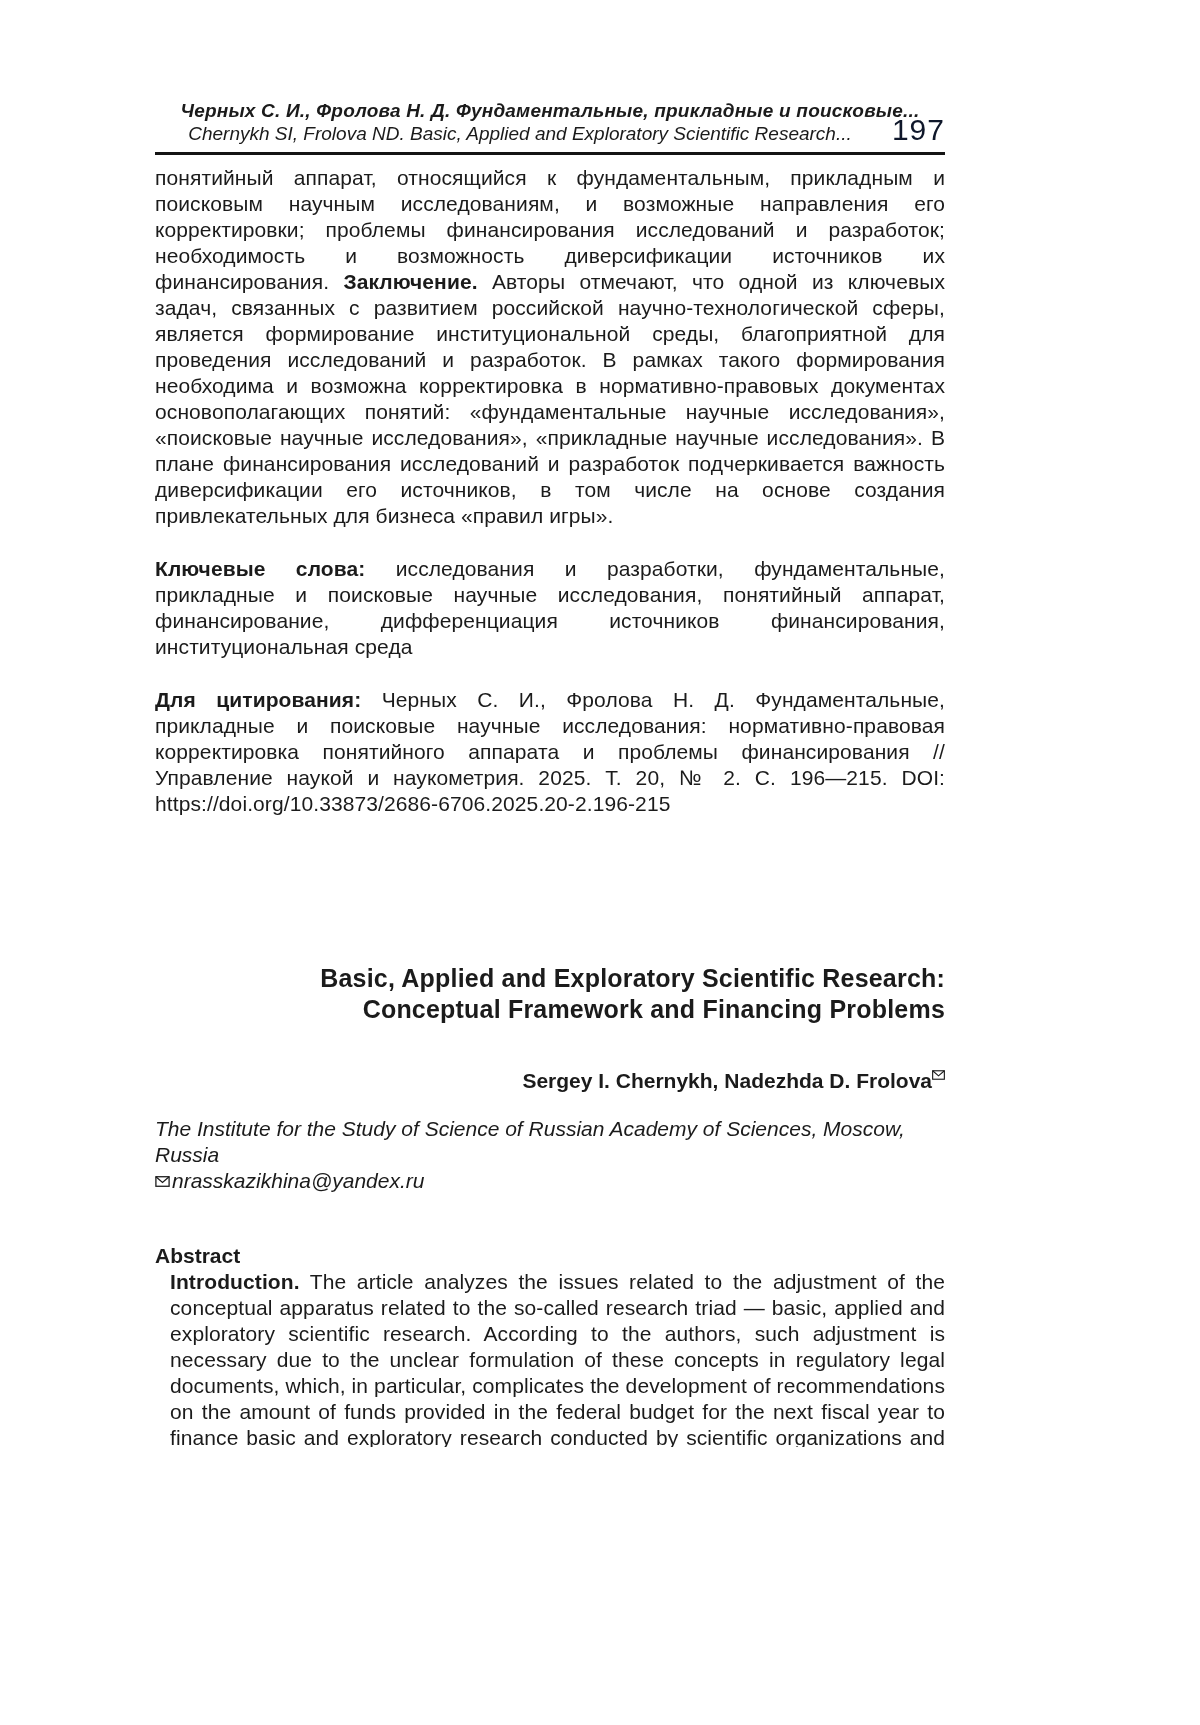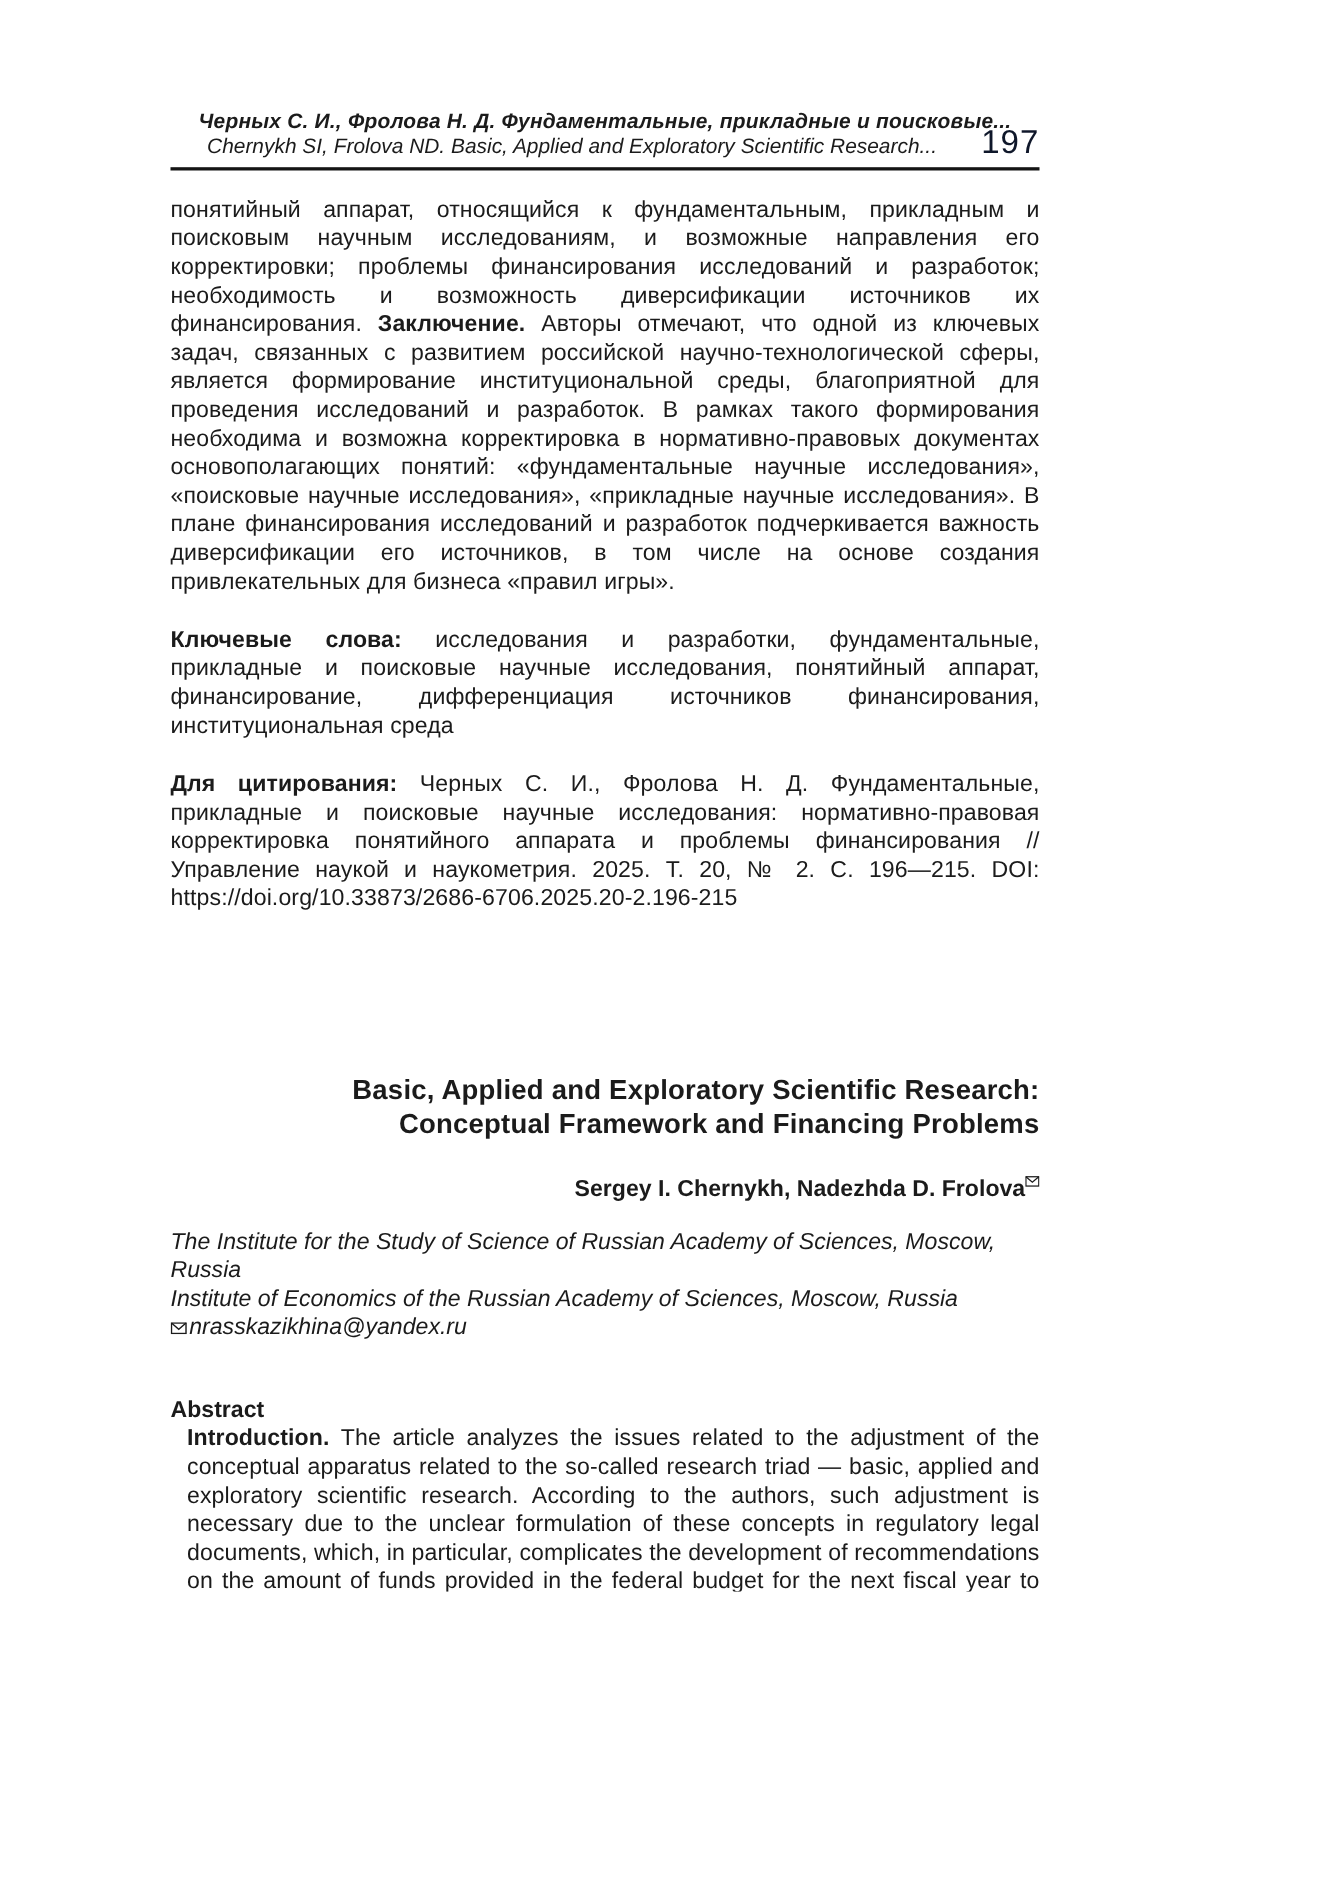--- a/index.html
+++ b/index.html
@@ -48,35 +48,35 @@
     letter-spacing: 1px;
     color: #0f172a;
   }
   
   .para {
     font-size: 21px;
     line-height: 26px;
     text-align: justify;
     letter-spacing: 0.1px;
   }
-  .ru-abstract { margin-top: 23px; }
+  .ru-abstract { margin-top: 10px; }
   .keywords   { margin-top: 27px; }
   .citation   { margin-top: 27px; }
   .b { font-weight: bold; }
   
   .en-title {
     margin-top: 146px;
     text-align: right;
     font-weight: bold;
     font-size: 25px;
     line-height: 31px;
     letter-spacing: 0.2px;
   }
   .authors-line {
-    margin-top: 30px;
+    margin-top: 43px;
     text-align: right;
     font-weight: bold;
     font-size: 21px;
     line-height: 25px;
   }
   .affiliation {
     margin-top: 23px;
     font-style: italic;
     font-size: 21px;
     line-height: 26px;
@@ -142,21 +142,20 @@
       <div>Conceptual Framework and Financing Problems</div>
     </div>
 
     <div class="authors-line"><span>Sergey I. Chernykh, Nadezhda D. Frolova</span><span class="env-sup"><svg class="envelope" width="13" height="10" viewBox="0 0 16 12">
             <rect x="0.8" y="0.8" width="14.4" height="10.4" fill="none" stroke="#1b1b1b" stroke-width="1.4"></rect>
             <path d="M0.8,0.8 L8,7 L15.2,0.8" fill="none" stroke="#1b1b1b" stroke-width="1.4"></path>
           </svg></span></div>
 
     <div class="affiliation">
       <div>The Institute for the Study of Science of Russian Academy of Sciences, Moscow, Russia</div>
-      <div>Institute of Economics of the Russian Academy of Sciences, Moscow, Russia</div>
       <div class="email-row">
           <span class="env-inline"><svg class="envelope" width="15" height="11" viewBox="0 0 16 12">
               <rect x="0.8" y="0.8" width="14.4" height="10.4" fill="none" stroke="#1b1b1b" stroke-width="1.4"></rect>
               <path d="M0.8,0.8 L8,7 L15.2,0.8" fill="none" stroke="#1b1b1b" stroke-width="1.4"></path>
             </svg></span>
           <span>nrasskazikhina@yandex.ru</span>
         </div>
     </div>
 
     <div class="abstract-heading">Abstract</div>

